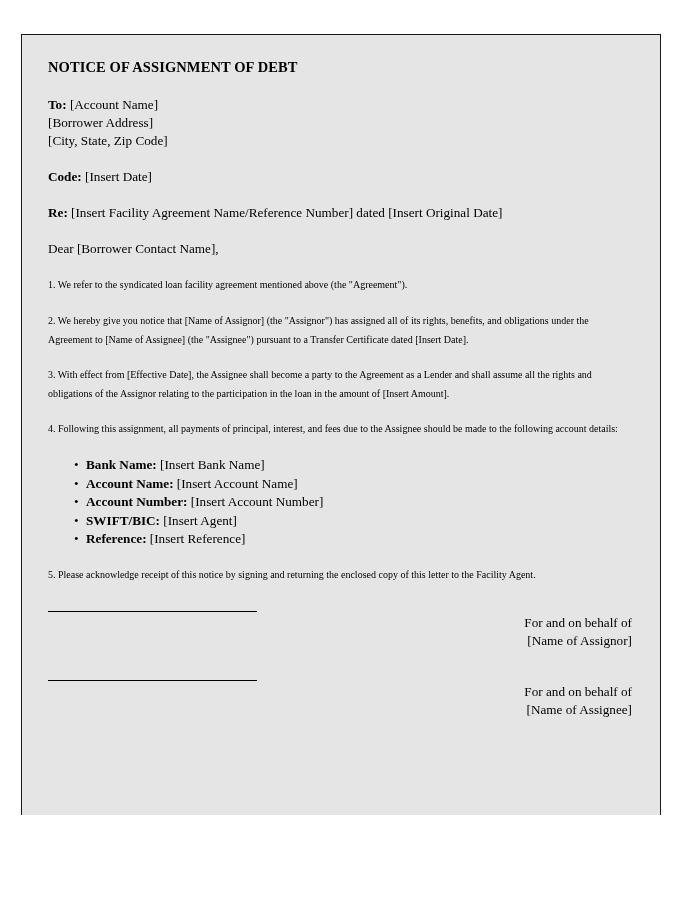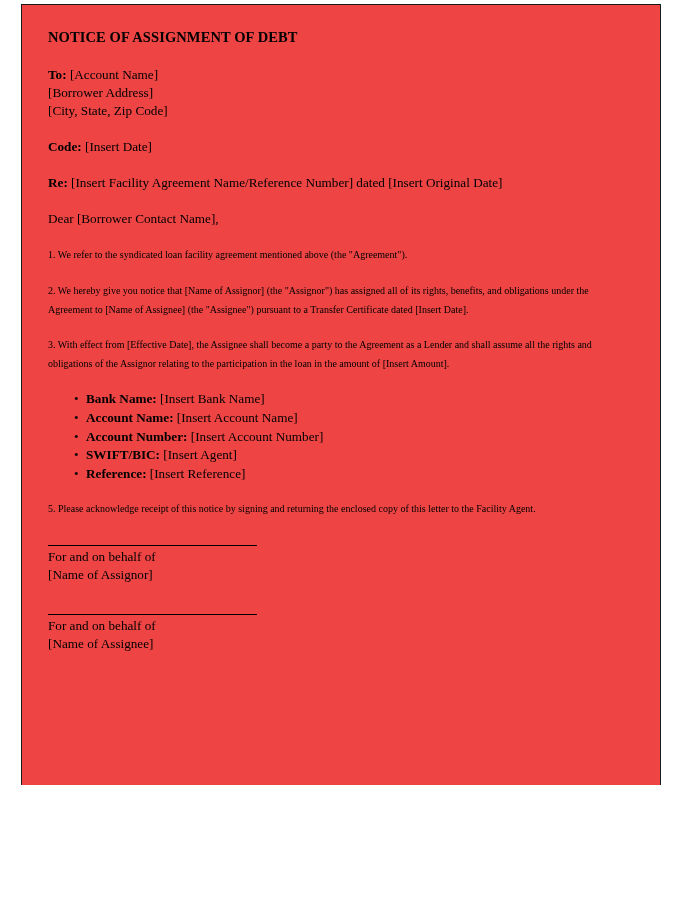--- a/index.html
+++ b/index.html
@@ -10,29 +10,29 @@
   body {
     width: 700px;
     height: 900px;
     font-family: "Liberation Serif", "DejaVu Serif", serif;
     color: #000000;
     overflow: hidden;
   }
   .page {
     position: absolute;
     left: 21px;
-    top: 4px;
+    top: 34px;
     width: 640px;
     height: 781px;
     border-left: 1.2px solid #1a1a1a;
     border-top: 1.2px solid #1a1a1a;
     border-right: 1.2px solid #1a1a1a;
     border-bottom: none;
     box-sizing: border-box;
-    background: #ef4444;
+    background: #e5e5e5;
   }
   .content {
     position: absolute;
     left: 26px;
     top: 24px;
     width: 584px;
   }
   .doc-title {
     font-size: 14.5px;
     font-weight: bold;
@@ -80,20 +80,21 @@
   }
   .sign-rule {
     width: 209px;
     height: 0;
     border-top: 1.3px solid #000000;
     margin: 0 0 2px 0;
   }
   .sign-line {
     font-size: 13.2px;
     line-height: 18px;
+    text-align: right;
   }
   .sign-gap { height: 30px; }
   .closing { margin-bottom: 8px; }
 </style>
 </head>
 <body>
 
 <div class="page">
   <div class="content">
 
@@ -107,20 +108,21 @@
 
     <div class="line-row"><span class="lbl">Code:</span> <span>[Insert Date]</span></div>
 
     <div class="line-row"><span class="lbl">Re:</span> <span>[Insert Facility Agreement Name/Reference Number] dated [Insert Original Date]</span></div>
 
     <div class="line-row">Dear [Borrower Contact Name],</div>
 
     <div class="para">1. We refer to the syndicated loan facility agreement mentioned above (the "Agreement").</div>
     <div class="para">2. We hereby give you notice that [Name of Assignor] (the "Assignor") has assigned all of its rights, benefits, and obligations under the Agreement to [Name of Assignee] (the "Assignee") pursuant to a Transfer Certificate dated [Insert Date].</div>
     <div class="para">3. With effect from [Effective Date], the Assignee shall become a party to the Agreement as a Lender and shall assume all the rights and obligations of the Assignor relating to the participation in the loan in the amount of [Insert Amount].</div>
+    <div class="para">4. Following this assignment, all payments of principal, interest, and fees due to the Assignee should be made to the following account details:</div>
 
     <ul class="bullets">
       <li><span class="dot">•</span><span class="lbl">Bank Name:</span> <span>[Insert Bank Name]</span></li>
       <li><span class="dot">•</span><span class="lbl">Account Name:</span> <span>[Insert Account Name]</span></li>
       <li><span class="dot">•</span><span class="lbl">Account Number:</span> <span>[Insert Account Number]</span></li>
       <li><span class="dot">•</span><span class="lbl">SWIFT/BIC:</span> <span>[Insert Agent]</span></li>
       <li><span class="dot">•</span><span class="lbl">Reference:</span> <span>[Insert Reference]</span></li>
     </ul>
 
     <div class="para">5. Please acknowledge receipt of this notice by signing and returning the enclosed copy of this letter to the Facility Agent.</div>

